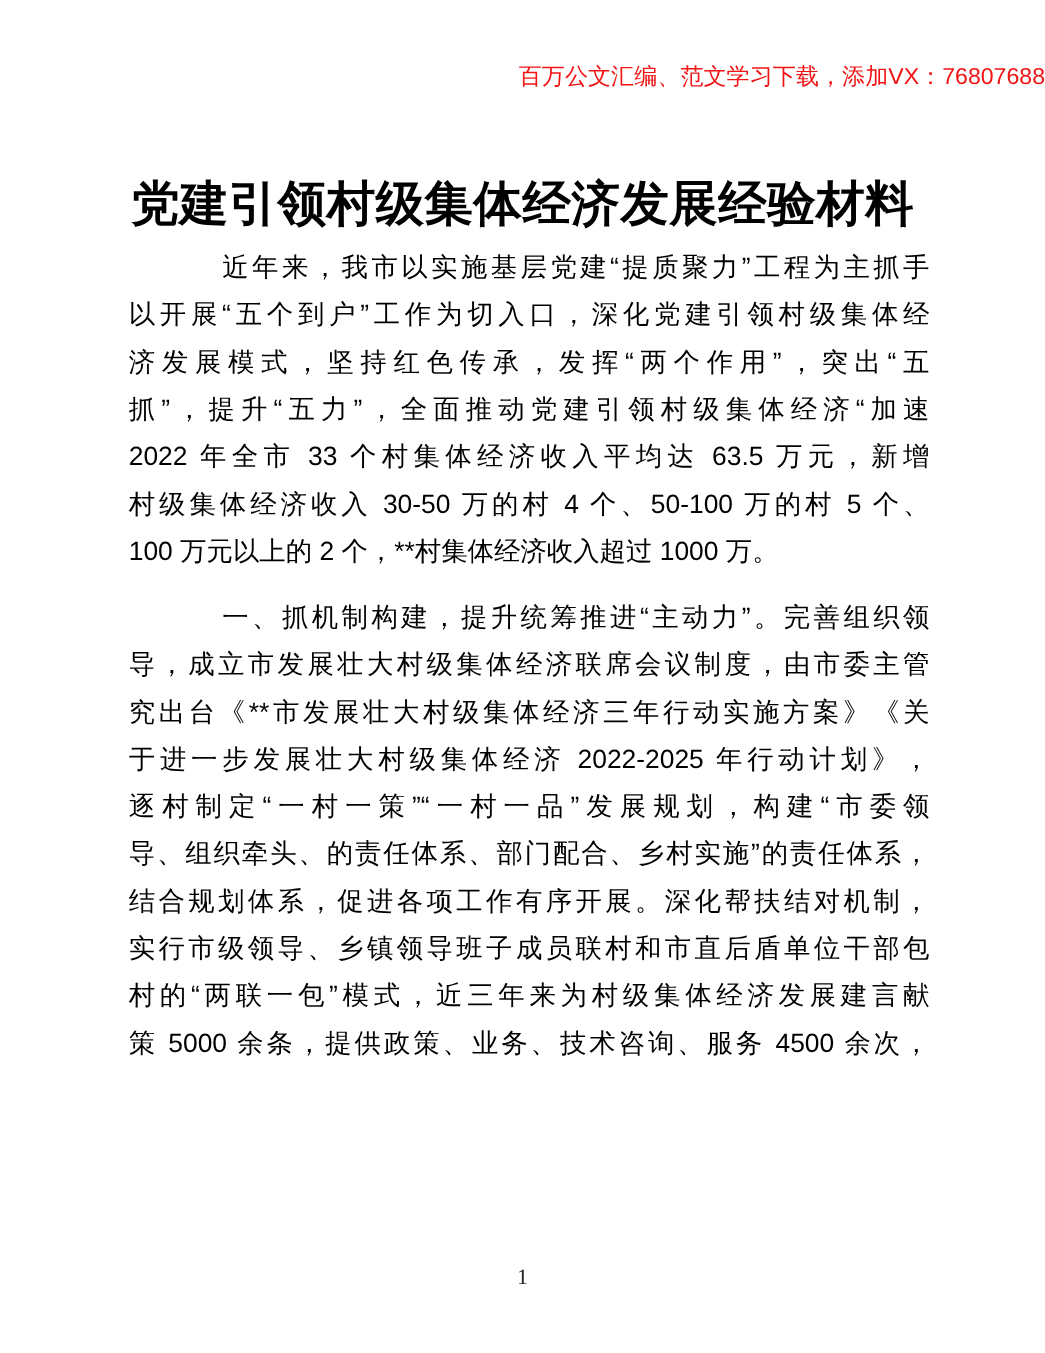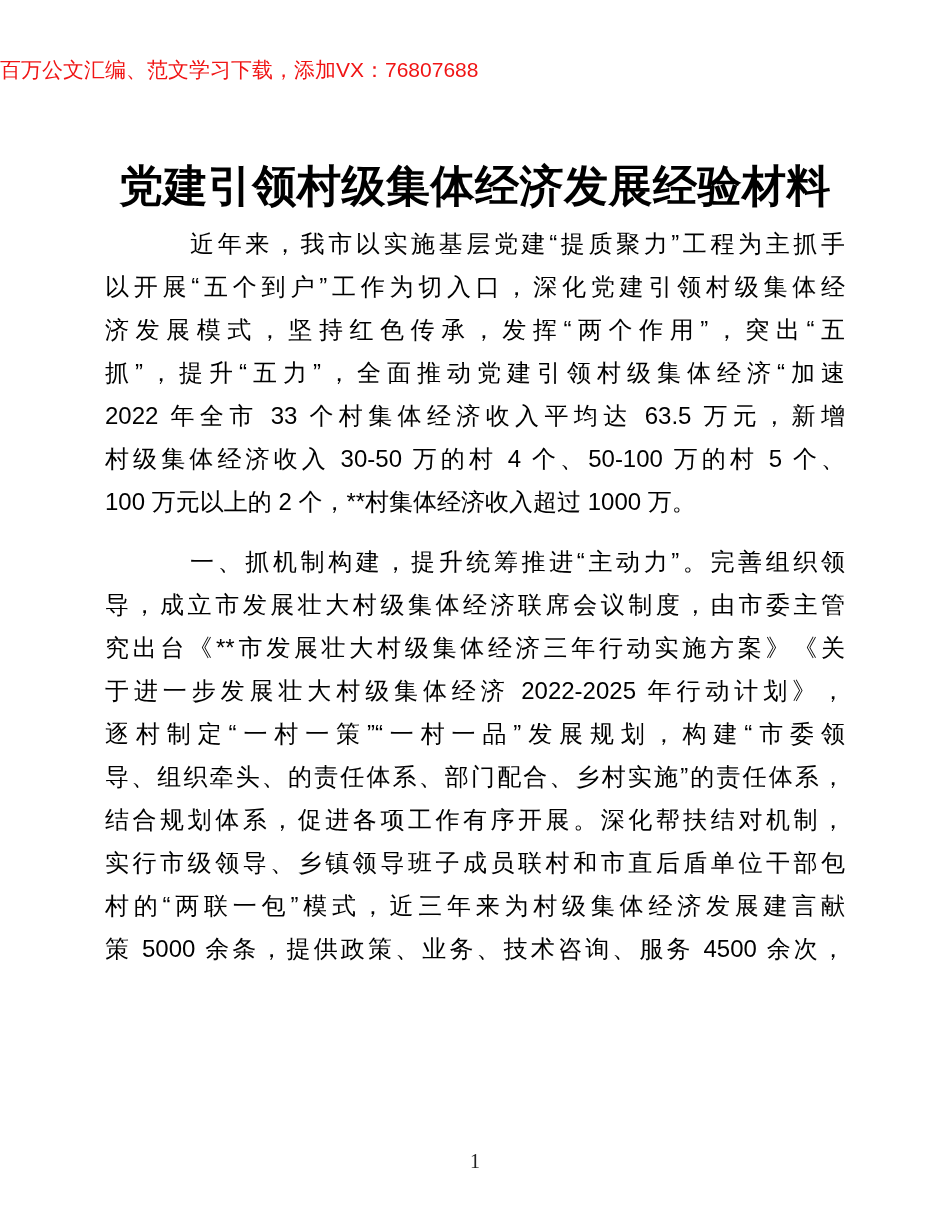--- a/index.html
+++ b/index.html
@@ -15,21 +15,21 @@
     background: #ffffff;
     overflow: hidden;
     font-family: "Liberation Sans", "DejaVu Sans", sans-serif;
     color: #000000;
   }
   .header-notice {
     position: absolute;
     top: 54px;
     left: 0;
     width: 100%;
-    text-align: left;
+    text-align: right;
     font-size: 21px;
     line-height: 32px;
     color: #f01414;
     font-weight: 400;
   }
   .doc-title {
     position: absolute;
     top: 165px;
     left: 0;
     width: 100%;
@@ -39,21 +39,21 @@
     font-weight: 700;
     letter-spacing: 0.5px;
   }
   .body-text {
     position: absolute;
     left: 105px;
     top: 222px;
     width: 740px;
   }
   .para {
-    margin: 0 0 17px 0;
+    margin: 0 0 17px 12px;
   }
   .line {
     height: 43px;
     line-height: 43px;
     font-size: 24px;
     text-align: justify;
     text-align-last: justify;
     text-justify: inter-character;
     white-space: nowrap;
     overflow: visible;

